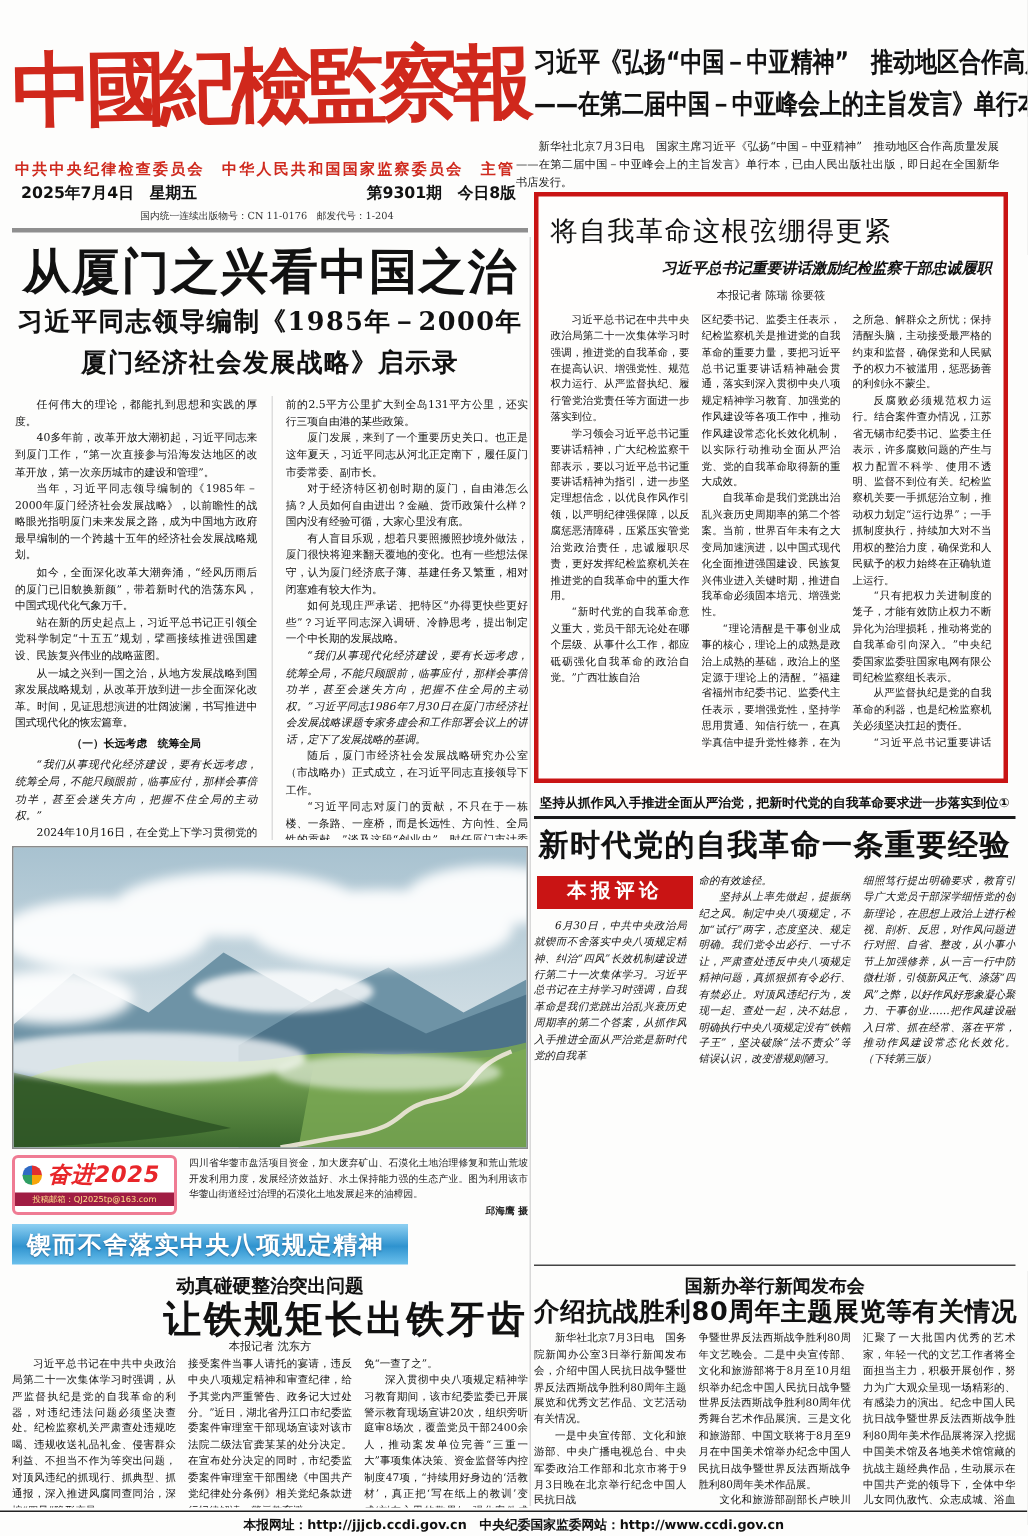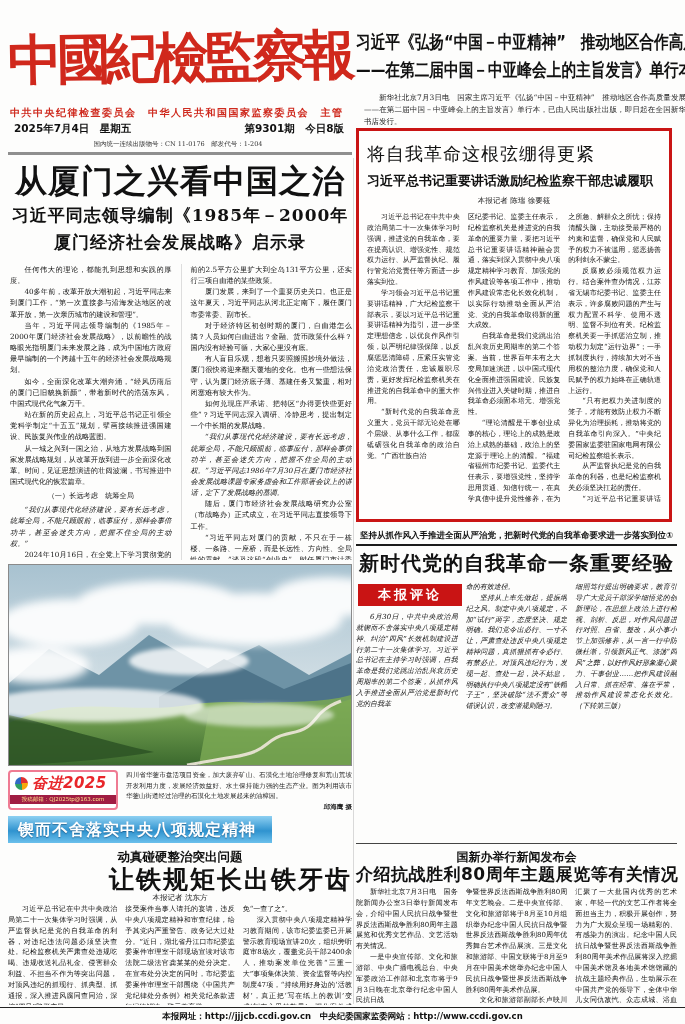--- a/index.html
+++ b/index.html
@@ -15,28 +15,28 @@
               font-weight:bold;letter-spacing:1.5px;white-space:nowrap;}
   .mast-date{left:14px;top:122px;width:330px;font-size:10.5px;font-weight:bold;display:flex;
              justify-content:space-between;}
   .mast-code{left:12px;top:140px;width:332px;text-align:center;font-size:6.5px;color:#333;
              font-family:"DejaVu Serif",serif;}
   .left-rule{left:8px;top:152px;width:344px;height:3px;background:#8f8f8f;}
 
   
   .tr-head{left:356px;top:28px;width:398px;font-weight:900;font-size:18px;line-height:1.55;
            transform:scaleX(.815);transform-origin:left top;white-space:nowrap;}
-  .tr-body{left:364px;top:92px;width:322px;font-size:7.5px;font-family:"DejaVu Serif",serif;
+  .tr-body{left:344px;top:92px;width:322px;font-size:7.5px;font-family:"DejaVu Serif",serif;
            line-height:1.6;text-align:justify;text-indent:2em;color:#222;}
 
   
   .red-box{left:356px;top:128px;width:316px;height:394px;border:3px solid #c91414;
            box-sizing:border-box;padding:4px 8px;background:#fffefd;}
   .rb-head{font-size:18px;font-weight:400;text-align:left;letter-spacing:1px;margin-top:7px;}
-  .rb-sub{font-size:13px;font-weight:900;text-align:left;margin-top:6px;}
+  .rb-sub{font-size:10px;font-weight:900;text-align:right;margin-top:6px;font-style:italic;}
   .rb-by{font-size:7.5px;text-align:center;margin-top:6px;color:#222;}
   .rb-cols{display:flex;gap:8px;margin-top:6px;height:290px;overflow:hidden;}
   .bodycol{flex:1;font-family:"DejaVu Serif",serif;font-size:7px;line-height:1.55;
            text-align:justify;overflow:hidden;}
 
   
   .pl-kicker{left:356px;top:530px;width:321px;text-align:center;font-size:8.5px;font-weight:bold;
              white-space:nowrap;}
   .pl-rule{left:356px;top:544px;width:321px;height:2px;background:#1b1b1b;}
   .pl-head{left:356px;top:550px;width:321px;text-align:center;font-size:20px;font-weight:900;
@@ -90,21 +90,21 @@
   .tg-by{left:8px;top:893px;width:344px;text-align:center;font-size:7.5px;color:#222;}
   .tg-cols{left:8px;top:904px;width:344px;height:101px;display:flex;gap:8px;overflow:hidden;}
 
   
   .v-div{left:353px;top:158px;width:1px;height:846px;background:#d9d9d9;}
   .foot-rule{left:0;top:1007px;width:685px;height:1px;background:#222;}
   .footer{left:0;top:1011px;width:685px;text-align:center;font-size:8.5px;font-weight:bold;}
 
   
   .para{margin:0;text-indent:2em;}
-  .para.h{text-align:center;font-weight:normal;text-indent:0;margin:3px 0;font-family:"DejaVu Sans",sans-serif;}
+  .para.h{text-align:center;font-weight:bold;text-indent:0;margin:3px 0;font-family:"DejaVu Sans",sans-serif;}
   .para.q{font-style:italic;}
   .para.noind{text-indent:0;}
 </style>
 </head>
 <body>
 
 <div class="page">
 
   <div class="abs mast-title">中國紀檢監察報</div>
   <div class="abs mast-super">中共中央纪律检查委员会　中华人民共和国国家监察委员会　主管</div>

